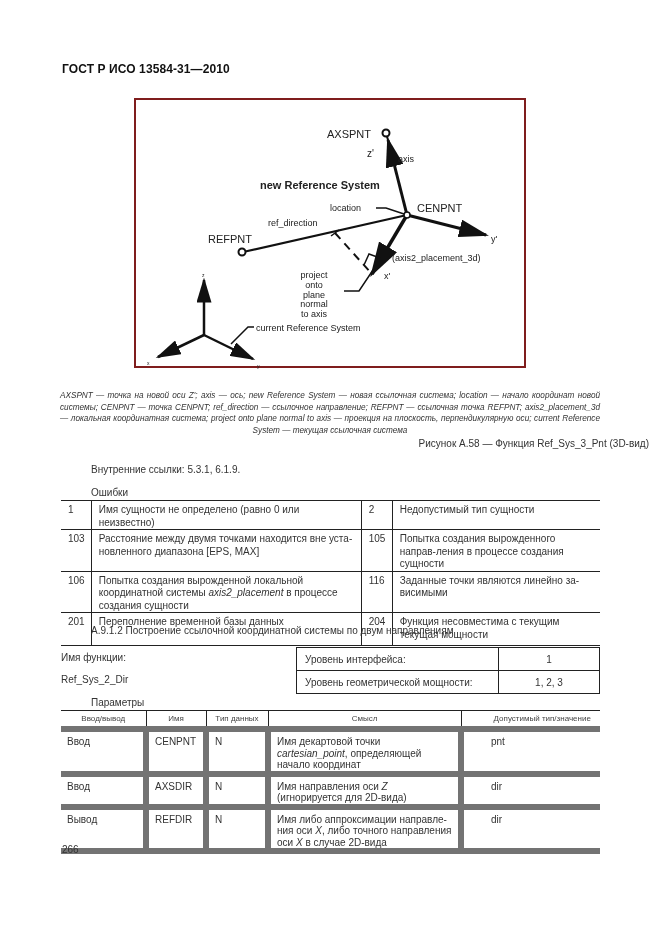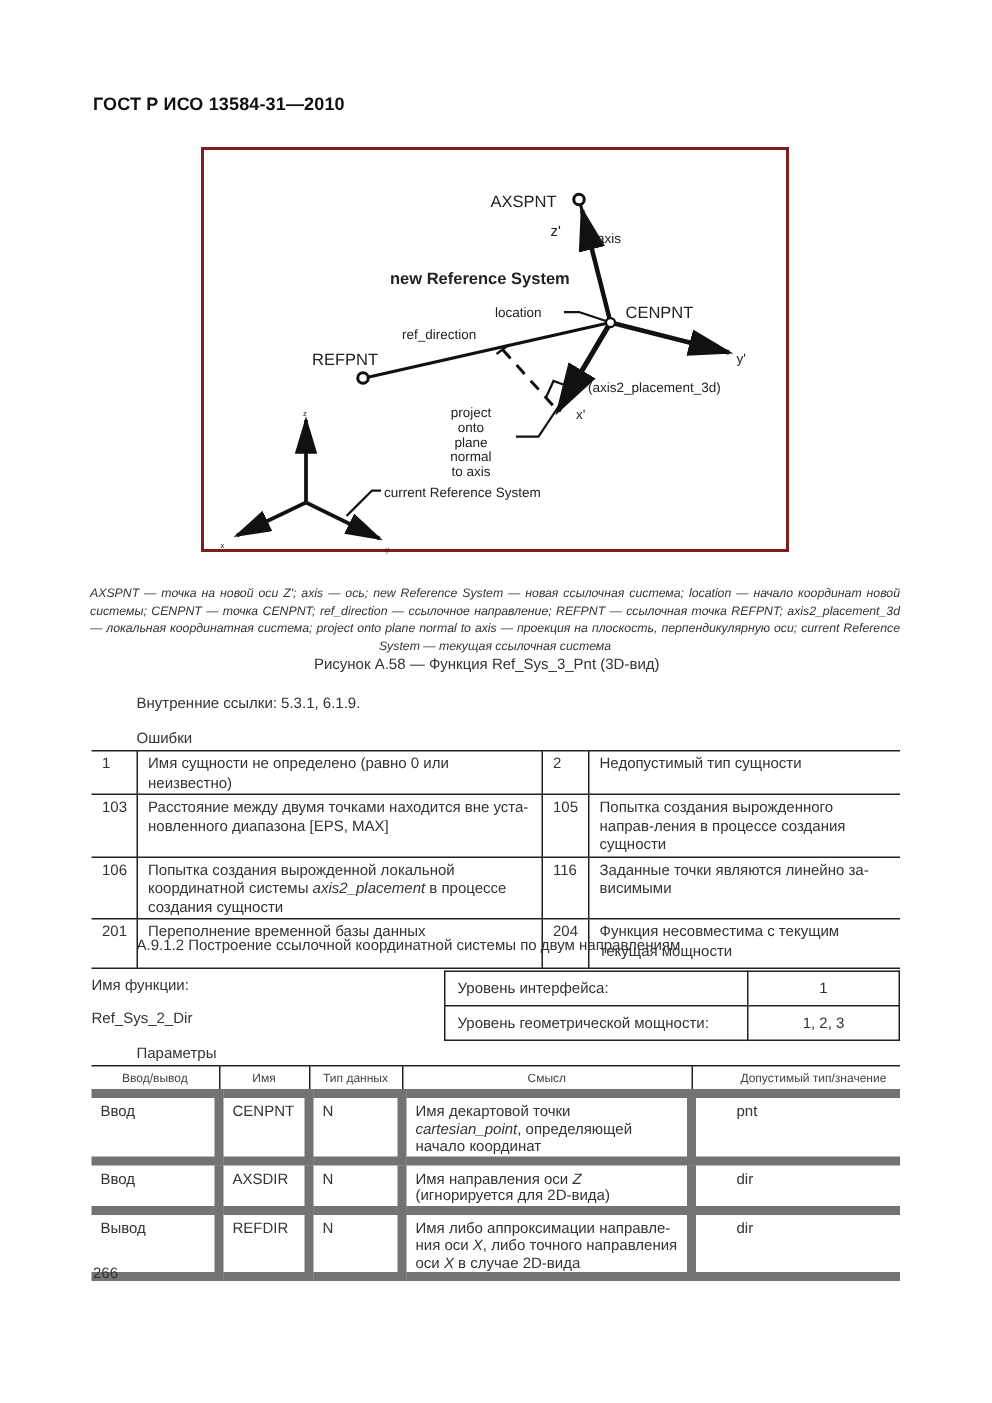--- a/index.html
+++ b/index.html
@@ -4,21 +4,21 @@
 <style>
   html, body { margin:0; padding:0; background:#fff; }
   body { width:661px; height:935px; position:relative; overflow:hidden;
          font-family:"Liberation Sans", sans-serif; color:#222; }
   .abs { position:absolute; }
   .header { left:62px; top:62px; font-size:12px; font-weight:bold; color:#111; letter-spacing:0.1px; }
   .figure { left:134px; top:98px; width:392px; height:270px; border:2px solid #7f1d1d; box-sizing:border-box; }
   .figure svg { position:absolute; left:0; top:0; }
   .legend { left:60px; top:390px; width:540px; font-size:8.2px; font-style:italic; color:#333;
             text-align:justify; text-align-last:center; line-height:11.7px; }
-  .caption { left:0; width:649px; top:438px; text-align:center; font-size:10px; color:#333; }
+  .caption { left:0; width:649px; top:438px; text-align:right; font-size:10px; color:#333; }
   .refs { left:91px; top:464px; font-size:10px; color:#333; }
   .errors-label { left:91px; top:487px; font-size:10px; color:#333; }
   table { border-collapse:collapse; font-size:10px; color:#333; }
   .errors { left:61px; top:500px; width:539px; }
   .errors td { border-top:1px solid #222; border-bottom:1px solid #222; border-left:1px solid #222; border-right:1px solid #222; vertical-align:top; padding:3px 6px 0 7px; line-height:12.5px; }
   .errors td:first-child { border-left:none; }
   .errors td:last-child { border-right:none; }
   .section { left:91px; top:625px; font-size:10px; color:#333; }
   .fname-label { left:61px; top:652px; font-size:10px; color:#333; }
   .fname-val { left:61px; top:674px; font-size:10px; color:#333; }

